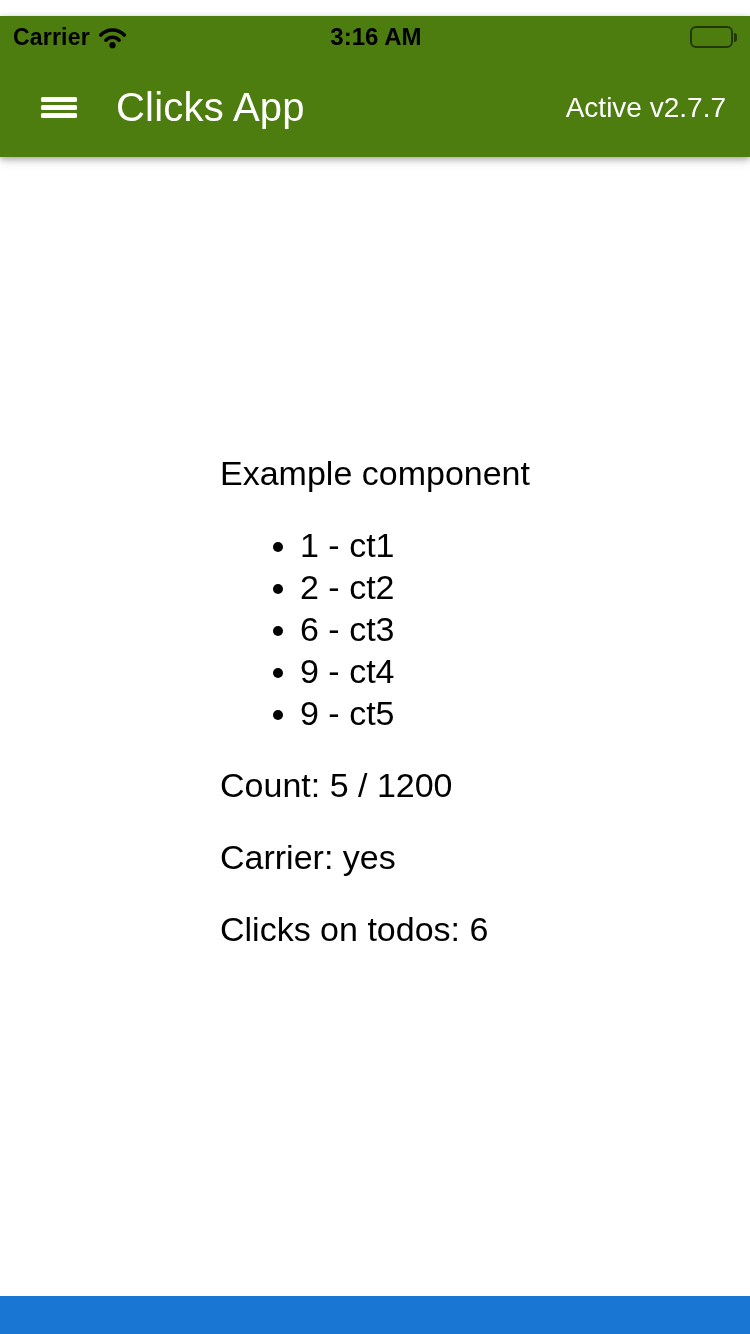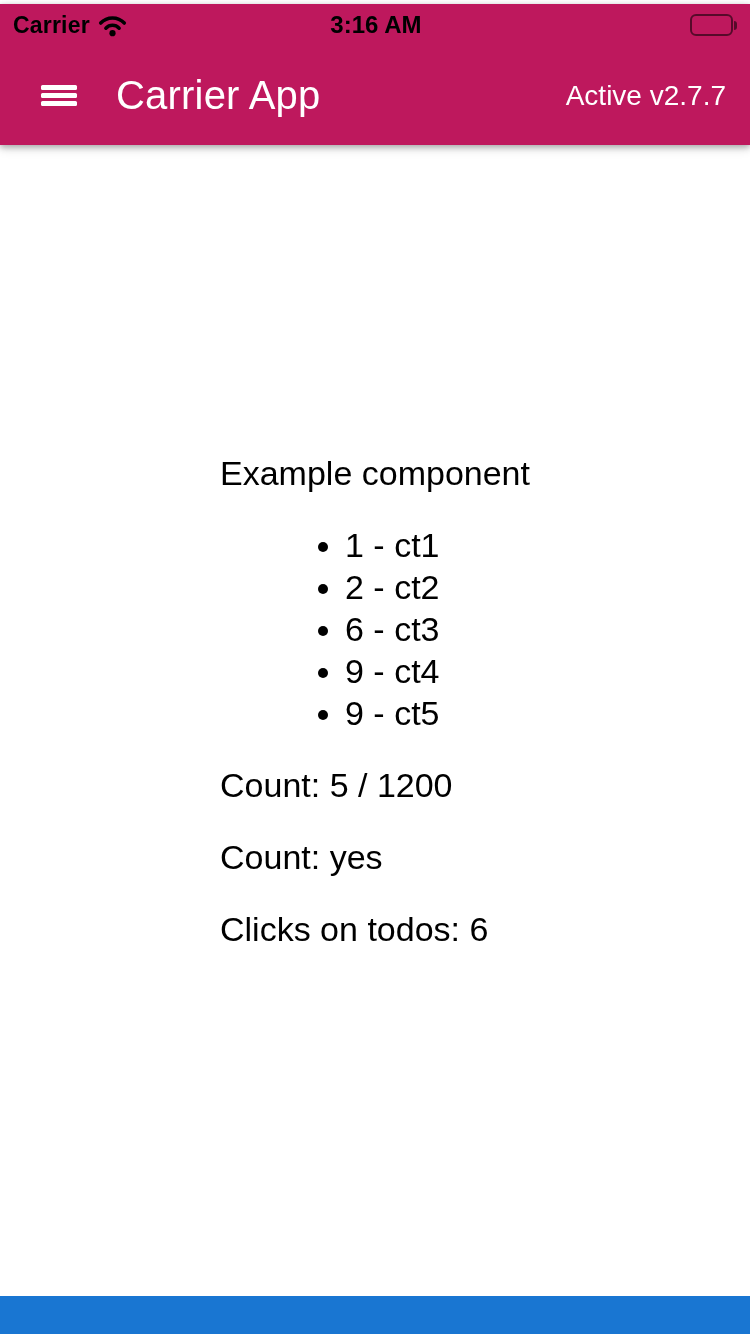--- a/index.html
+++ b/index.html
@@ -8,24 +8,24 @@
     position: relative;
     background: #ffffff;
     font-family: "Liberation Sans", "DejaVu Sans", sans-serif;
     overflow: hidden;
     color: #000;
   }
 
   
   .app-header {
     position: absolute;
-    top: 4px; left: 0;
+    top: 16px; left: 0;
     width: 750px;
     height: 141px;
-    background: #be185d;
+    background: #4d7c0f;
     box-shadow: 0 2px 6px rgba(0,0,0,0.28), 0 4px 10px rgba(0,0,0,0.12);
     z-index: 5;
   }
 
   
   .status-bar {
     position: relative;
     height: 42px;
     display: flex;
     align-items: center;
@@ -127,21 +127,21 @@
     font-size: 34px;
     line-height: 42px;
   }
   .example-component p { margin: 30px 0; }
   .example-component p:first-child { margin-top: 0; }
   .todo-list {
     margin: 30px 0;
     padding-left: 80px;
     list-style: disc;
   }
-  .todo-list li { cursor: pointer; margin-left: 45px; }
+  .todo-list li { cursor: pointer; }
 
   
   .app-footer {
     position: absolute;
     left: 0;
     bottom: 0;
     width: 750px;
     height: 38px;
     background: #1976d2;
   }
@@ -166,21 +166,21 @@
       <span class="battery-cap"></span>
     </span>
   </div>
 
   <div class="toolbar">
     <button class="menu-btn">
       <span class="bar"></span>
       <span class="bar"></span>
       <span class="bar"></span>
     </button>
-    <div class="toolbar-title">Carrier App</div>
+    <div class="toolbar-title">Clicks App</div>
     <div class="toolbar-version">Active v2.7.7</div>
   </div>
 
 </header>
 
 <main class="page">
   <div class="example-component">
     <p>Example component</p>
 
     <ul class="todo-list">
@@ -190,18 +190,18 @@
         <li>2 - ct2</li>
 
         <li>6 - ct3</li>
 
         <li>9 - ct4</li>
 
         <li>9 - ct5</li>
       </ul>
 
     <p>Count: 5 / 1200</p>
-    <p>Count: yes</p>
+    <p>Carrier: yes</p>
     <p>Clicks on todos: 6</p>
   </div>
 </main>
 
 <footer class="app-footer"></footer>
 
 </body></html>

